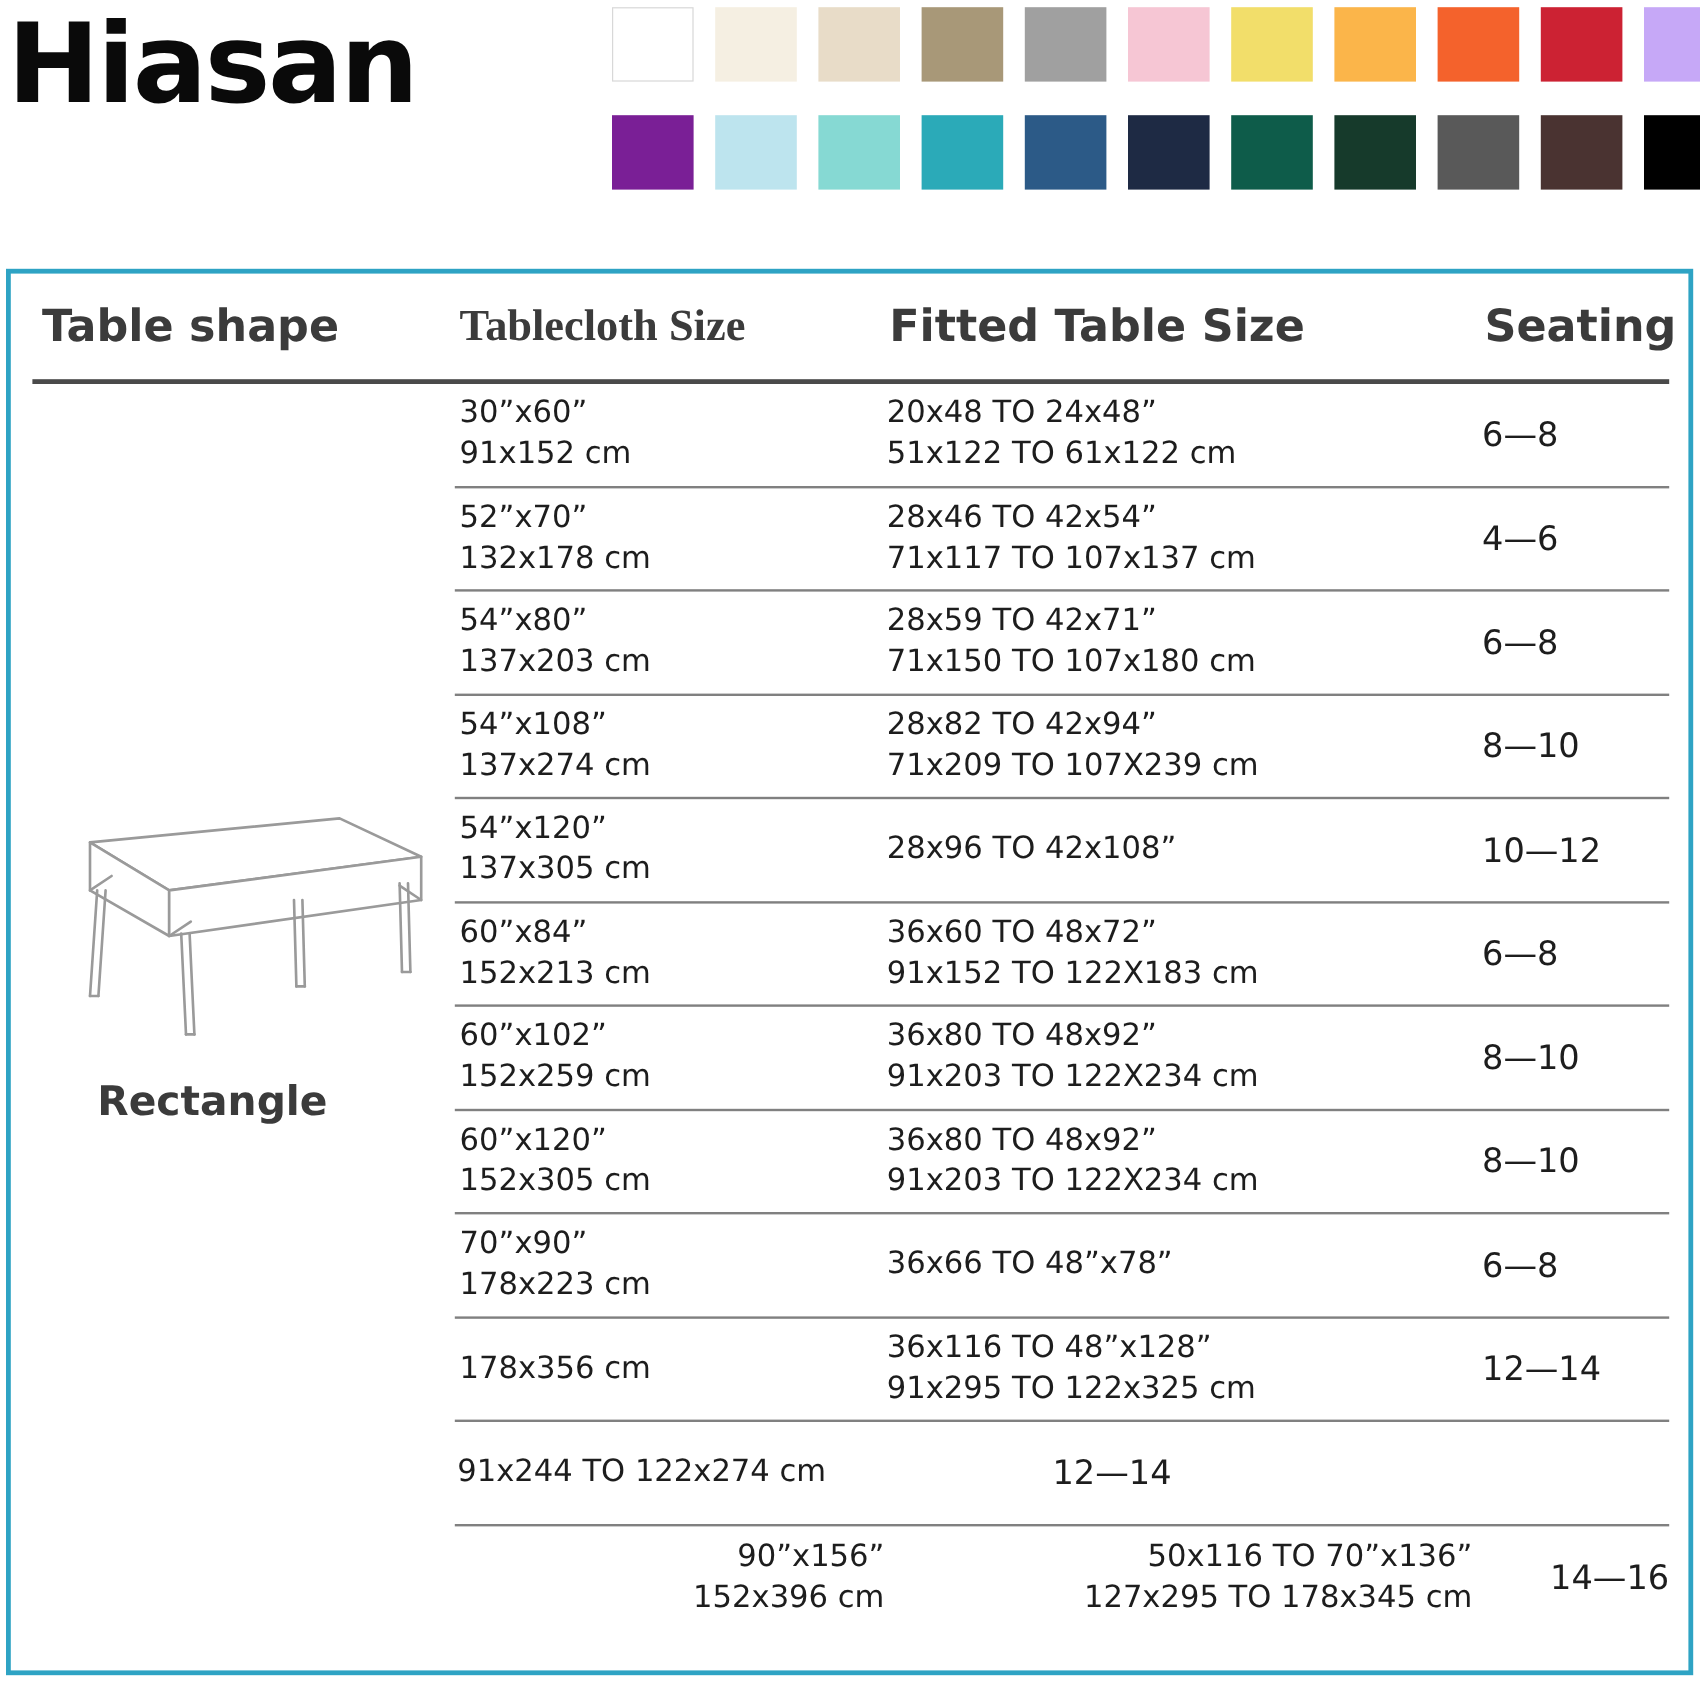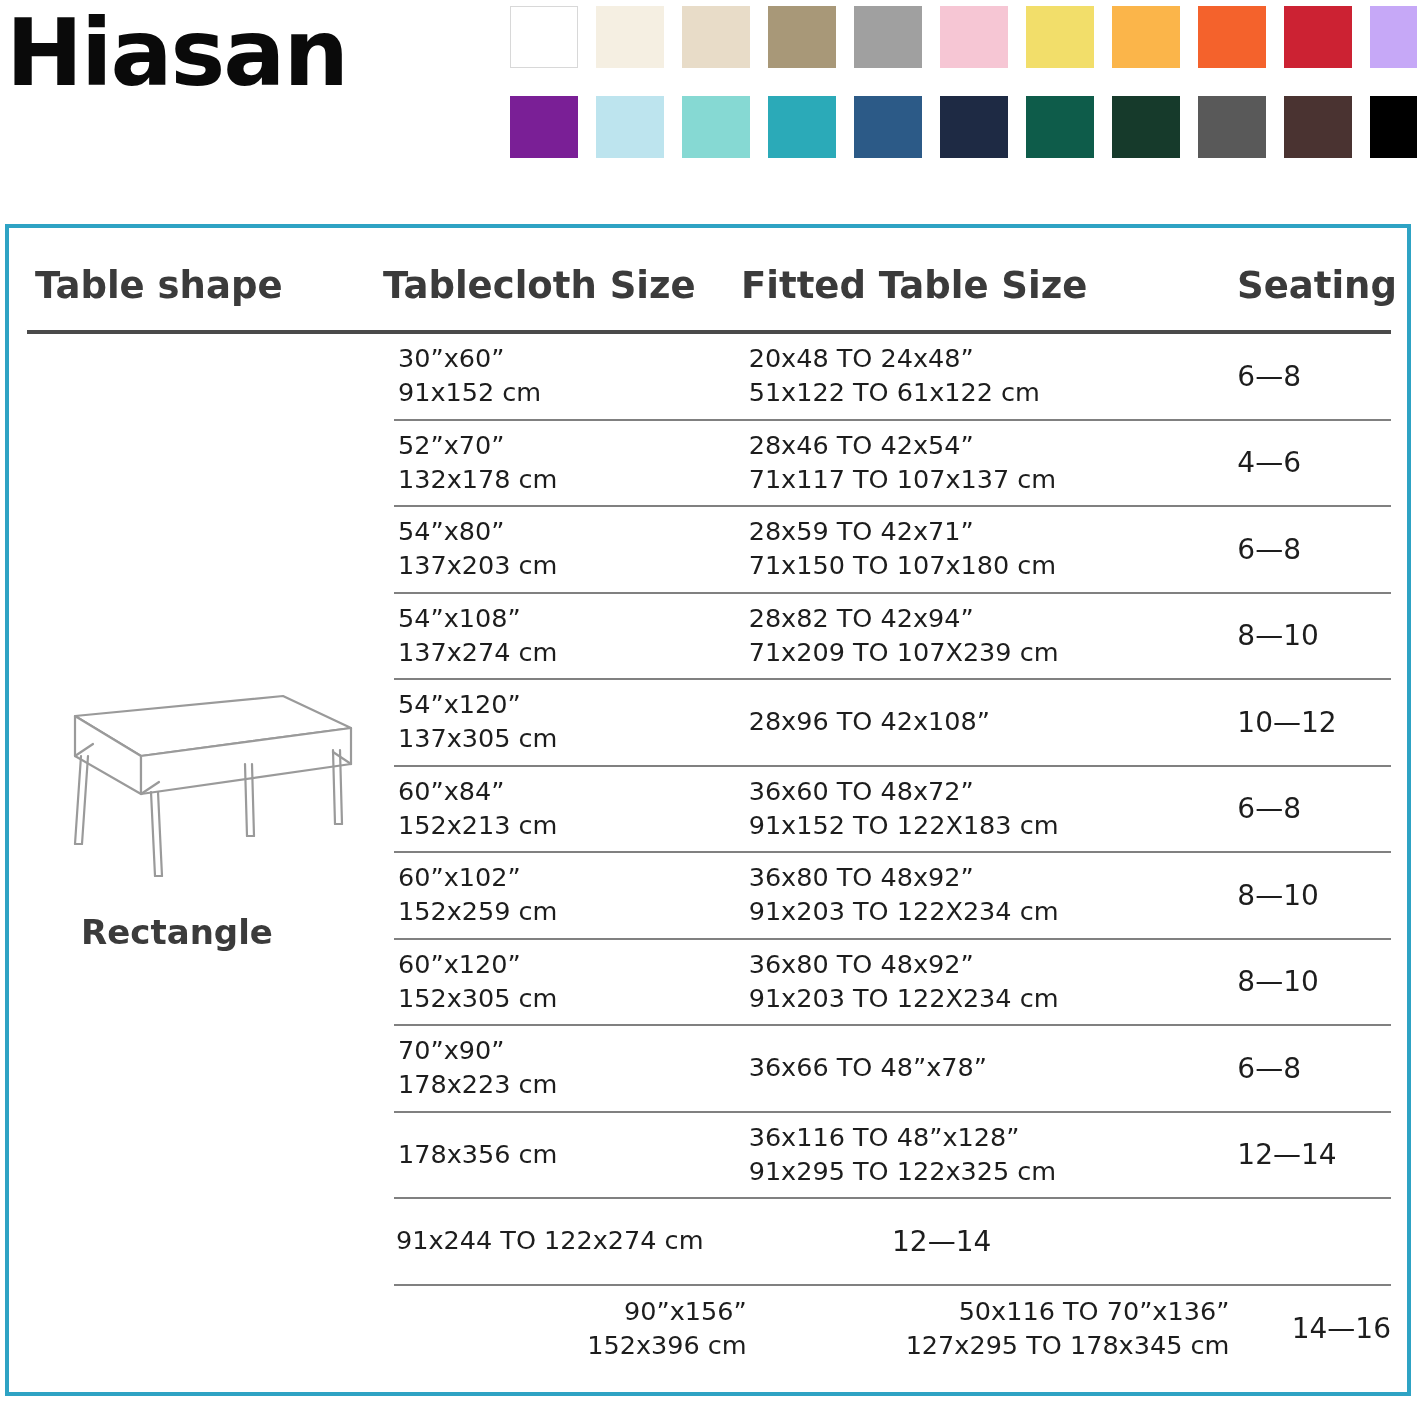--- a/index.html
+++ b/index.html
@@ -52,21 +52,21 @@
     top: 224px;
     width: 1406px;
     height: 1172px;
     border: 4px solid #2ea3c4;
     background: #ffffff;
   }
 
   #chart-inner {
     position: absolute;
     left: 18px;
-    top: 36px;
+    top: 22px;
     width: 1364px;
     height: 1120px;
   }
 
   
   .col-shape   { width: 352px; }
   .col-cloth   { width: 358px; }
   .col-fitted  { width: 490px; }
   .col-seating { width: 164px; }
 
@@ -76,21 +76,21 @@
     height: 64px;
   }
   .head-cell {
     font-size: 37px;
     font-weight: bold;
     color: #3b3b3b;
     font-family: "DejaVu Sans", sans-serif;
     white-space: nowrap;
   }
   .head-cell.shape   { padding-left: 8px; }
-  .head-cell.cloth   { padding-left: 4px; }
+  .head-cell.cloth   { padding-left: 4px; font-family: Liberation Serif, serif; }
   .head-cell.fitted  { padding-left: 4px; }
   .head-cell.seating { padding-left: 10px; }
 
   #head-rule {
     height: 4px;
     background: #4a4a4a;
     width: 1364px;
     margin-top: 2px;
   }
 
@@ -125,21 +125,20 @@
 
   
   #rows-col {
     width: 1012px;
   }
   .data-row {
     display: flex;
     align-items: center;
     height: 86.5px;
     border-bottom: 2px solid #808080;
-    margin-left: 15px;
   }
   .data-row:last-child { border-bottom: none; text-align: right; }
 
   .cell {
     font-size: 25.5px;
     line-height: 1.33;
     color: #1d1d1d;
     font-family: "DejaVu Sans", sans-serif;
     white-space: nowrap;
   }

